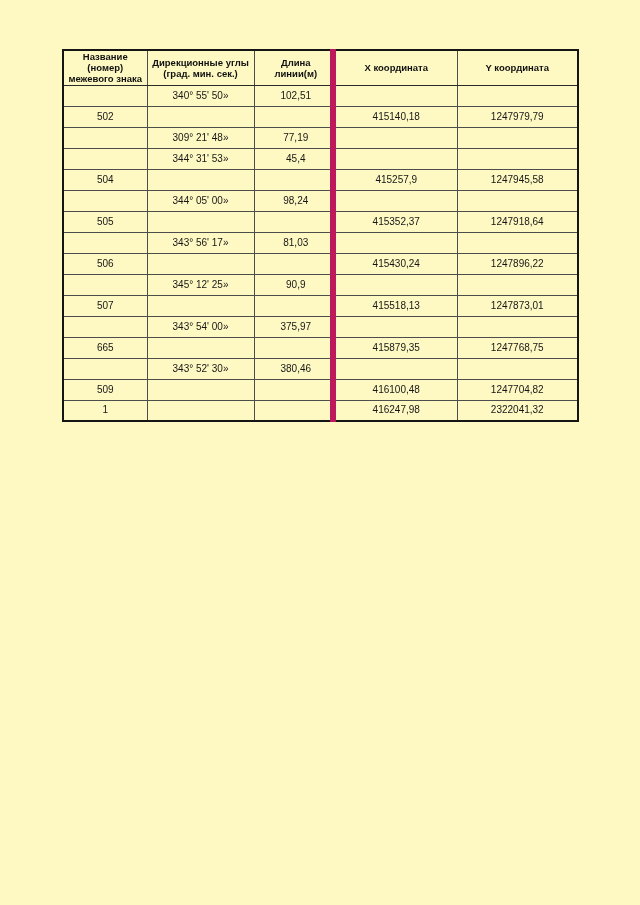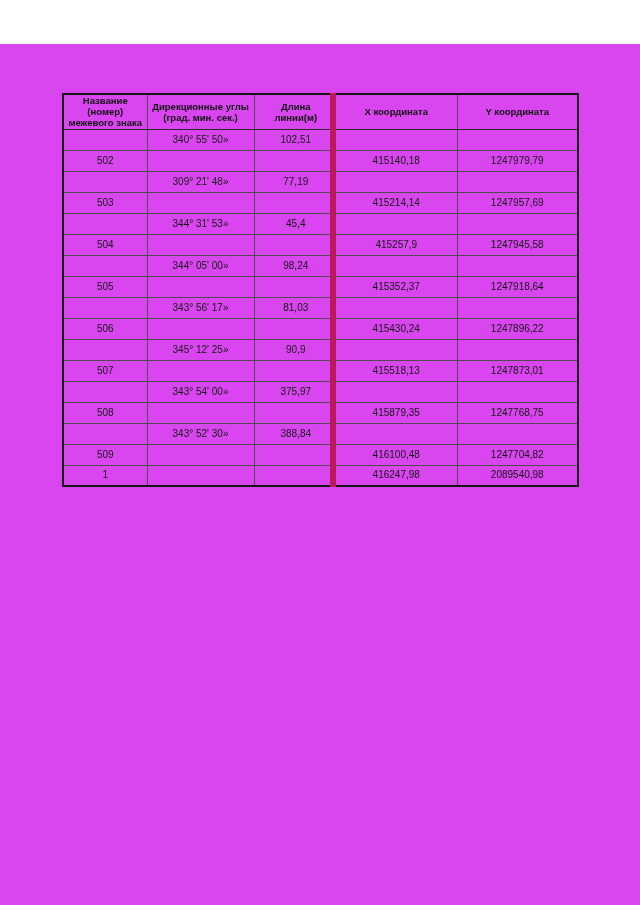--- a/index.html
+++ b/index.html
@@ -8,22 +8,21 @@
     width: 640px;
     height: 905px;
     position: relative;
     font-family: "Liberation Sans", "DejaVu Sans", sans-serif;
     color: #1c1c1c;
     overflow: hidden;
   }
   .doc-page {
     position: absolute;
     inset: 0;
-    background: #d946ef;
-    margin-top: 44px;
+    background: #fef9c3;
   }
   table.survey {
     position: absolute;
     left: 62px;
     top: 49px;
     width: 515px;
     border-collapse: collapse;
     table-layout: fixed;
     border: 2px solid #151515;
   }
@@ -98,27 +97,20 @@
     <td>1247979,79</td>
   </tr>
         <tr>
     <td></td>
     <td>309° 21' 48»</td>
     <td>77,19</td>
     <td></td>
     <td></td>
   </tr>
         <tr>
-    <td>503</td>
-    <td></td>
-    <td></td>
-    <td>415214,14</td>
-    <td>1247957,69</td>
-  </tr>
-        <tr>
     <td></td>
     <td>344° 31' 53»</td>
     <td>45,4</td>
     <td></td>
     <td></td>
   </tr>
         <tr>
     <td>504</td>
     <td></td>
     <td></td>
@@ -168,42 +160,42 @@
     <td>1247873,01</td>
   </tr>
         <tr>
     <td></td>
     <td>343° 54' 00»</td>
     <td>375,97</td>
     <td></td>
     <td></td>
   </tr>
         <tr>
-    <td>508</td>
+    <td>665</td>
     <td></td>
     <td></td>
     <td>415879,35</td>
     <td>1247768,75</td>
   </tr>
         <tr>
     <td></td>
     <td>343° 52' 30»</td>
-    <td>388,84</td>
+    <td>380,46</td>
     <td></td>
     <td></td>
   </tr>
         <tr>
     <td>509</td>
     <td></td>
     <td></td>
     <td>416100,48</td>
     <td>1247704,82</td>
   </tr>
         <tr>
     <td>1</td>
     <td></td>
     <td></td>
     <td>416247,98</td>
-    <td>2089540,98</td>
+    <td>2322041,32</td>
   </tr>
       </tbody>
   </table>
 </div>
 
 </body></html>

